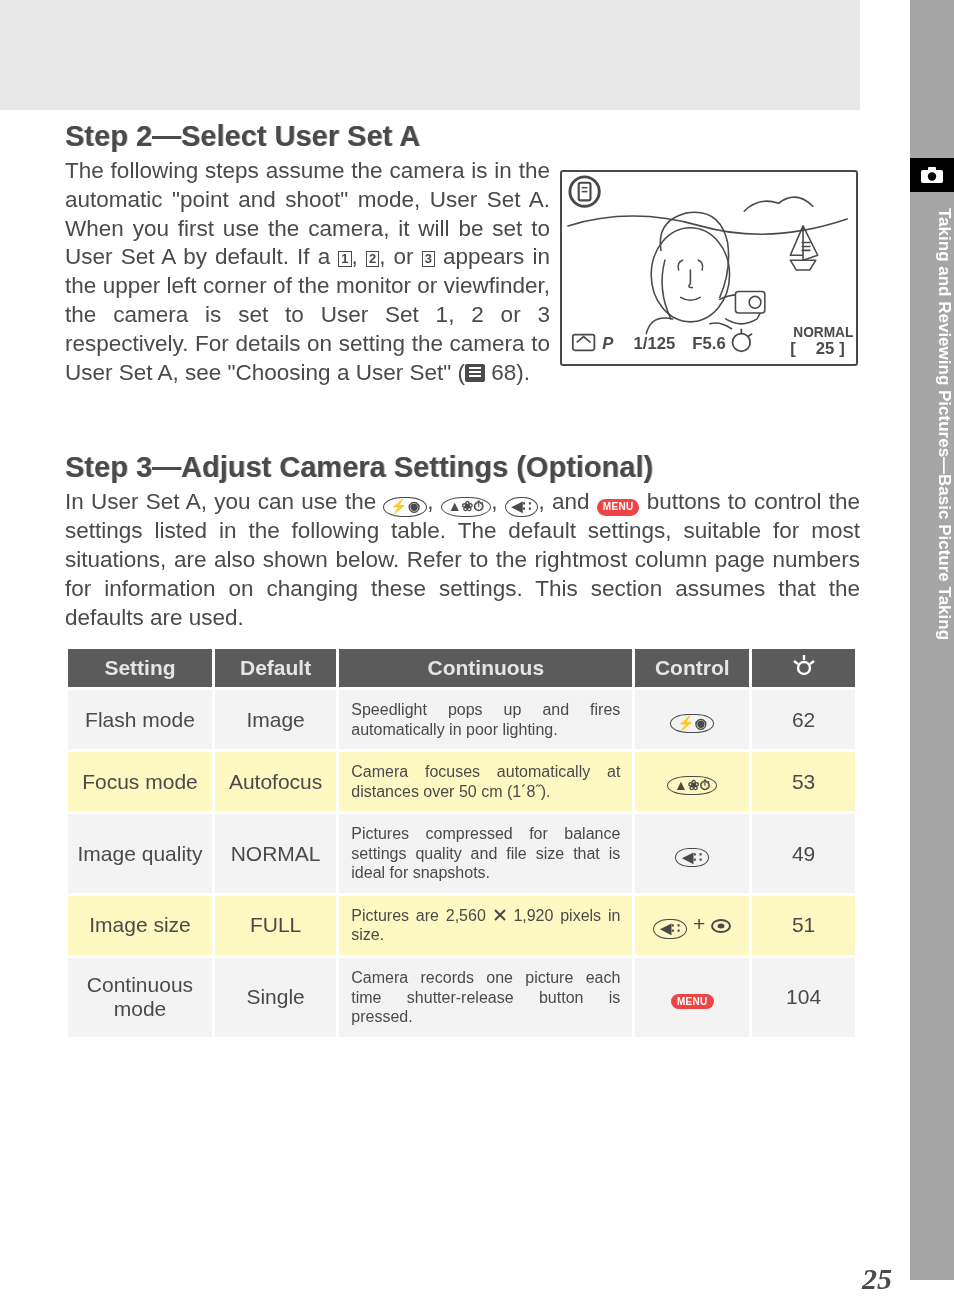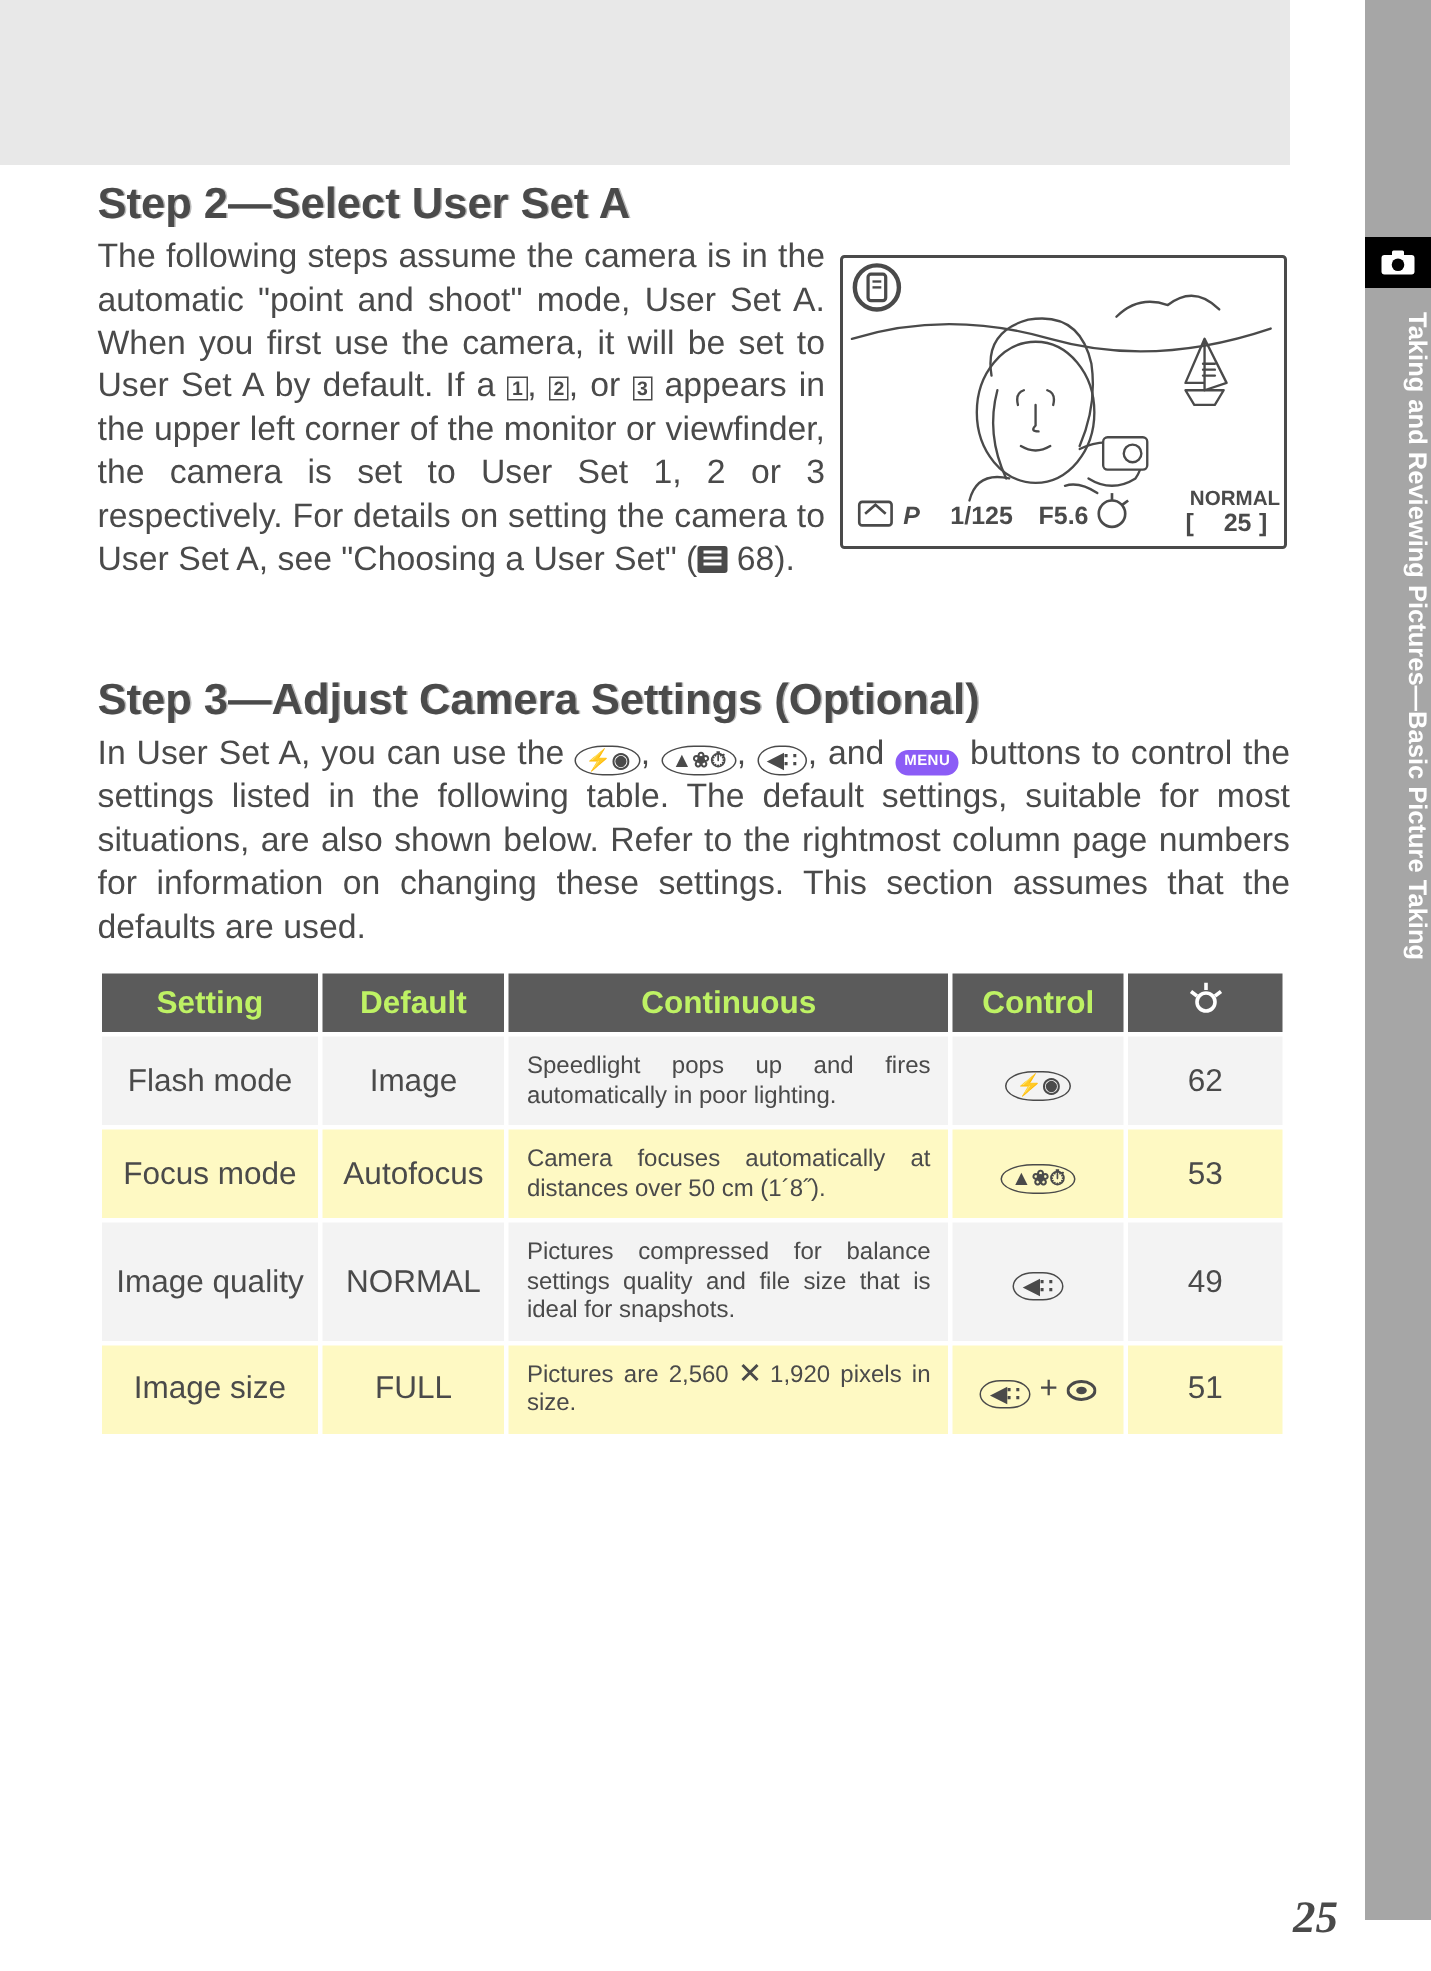--- a/index.html
+++ b/index.html
@@ -8,30 +8,30 @@
 .content{position:absolute;top:100px;left:65px;width:795px}
 .h2{font-size:29px;font-weight:600;color:#4a4a4a;margin-top:20px;margin-bottom:4px;text-shadow:1px 0 0 rgba(120,120,120,.5)}
 .body-text{font-size:22.5px;line-height:1.28;color:#4a4a4a;text-align:justify;font-weight:400}
 .body-text.narrow{width:485px}
 .lcd-box{position:absolute;top:170px;left:560px;width:298px;height:196px;border:2px solid #4a4a4a;border-radius:3px;background:#fff}
 .vtab{position:absolute;top:0;right:0;width:44px;height:1280px;background:#a6a6a6}
 .vtab .vcam{position:absolute;top:158px;left:0;width:44px;height:34px;display:flex;align-items:center;justify-content:center;background:#000;border-radius:0}
 .vtab-text{position:absolute;top:200px;left:0;right:0;writing-mode:vertical-rl;text-orientation:mixed;color:#fff;font-size:17px;font-weight:600;text-align:left;padding-top:8px}
 .pagenum{position:absolute;bottom:18px;right:62px;font-style:italic;font-weight:700;font-size:30px;color:#4a4a4a;font-family:"Times New Roman",serif}
 table.settings{width:793px;border-collapse:separate;border-spacing:3px 3px;margin-top:14px;font-size:21px}
-table.settings th{background:#5b5b5b;color:#bef264;font-weight:600;padding:5px 18px;text-align:center;font-size:21px}
+table.settings th{background:#5b5b5b;color:#e5e5e5;font-weight:600;padding:5px 18px;text-align:center;font-size:21px}
 table.settings td{padding:10px 8px;text-align:center;vertical-align:middle;color:#4a4a4a}
 table.settings tr.odd td{background:#f3f3f3}
 table.settings tr.even td{background:#fef9c3}
 table.settings td.desc{text-align:justify;font-size:16px;line-height:1.22;padding:10px 12px}
 .smallbox{display:inline-block;border:1.5px solid #4a4a4a;font-size:13px;padding:0 2px;line-height:14px;font-weight:700;vertical-align:1px;font-family:Arial}
 .book-icon{display:inline-block;width:20px;height:18px;background:#4a4a4a;border-radius:2px;position:relative;vertical-align:-2px}
 .book-icon::after{content:"";position:absolute;top:3px;left:4px;right:4px;height:2px;background:#fff;box-shadow:0 4px 0 #fff,0 8px 0 #fff}
 .ovl{display:inline-block;border:1.8px solid #4a4a4a;border-radius:50%/60%;padding:1px 6px;font-size:14px;font-weight:700;vertical-align:-2px;line-height:1.1;min-width:24px;text-align:center}
-.menub{display:inline-block;background:#8b5cf6;color:#fff;font-size:10px;font-weight:700;border-radius:9px;padding:2px 6px;vertical-align:-1px;letter-spacing:.3px}
+.menub{display:inline-block;background:#ef4444;color:#fff;font-size:10px;font-weight:700;border-radius:9px;padding:2px 6px;vertical-align:-1px;letter-spacing:.3px}
 .sun-head{display:inline-flex;align-items:center;justify-content:center;width:30px;height:24px}
 svg.lcdart{width:100%;height:100%}
 </style>
 </head>
 <body>
 
 <div class="gray-top"></div>
 
 <div class="vtab">
   <div class="vcam">
@@ -165,18 +165,25 @@
               <line x1="2" y1="2" x2="12" y2="12" stroke="#4a4a4a" stroke-width="2"></line>
               <line x1="12" y1="2" x2="2" y2="12" stroke="#4a4a4a" stroke-width="2"></line>
             </svg><span> 1,920 pixels in size.</span></td>
       <td><span class="ovl">◀∷</span><span> + </span><svg width="20" height="16" viewBox="0 0 20 16" style="vertical-align:-3px">
               <ellipse cx="10" cy="8" rx="9" ry="6" fill="none" stroke="#4a4a4a" stroke-width="2"></ellipse>
               <ellipse cx="10" cy="8" rx="3.5" ry="2.5" fill="#4a4a4a"></ellipse>
             </svg></td>
       <td>51</td>
     </tr>
 
+    <tr class="odd">
+      <td>Continuous mode</td>
+      <td>Single</td>
+      <td class="desc">Camera records one picture each time shutter-release button is pressed.</td>
+      <td><span class="menub">MENU</span></td>
+      <td>104</td>
+    </tr>
   </tbody>
     </table>
 
 </div>
 
 <div class="pagenum">25</div>
 
 </body></html>

